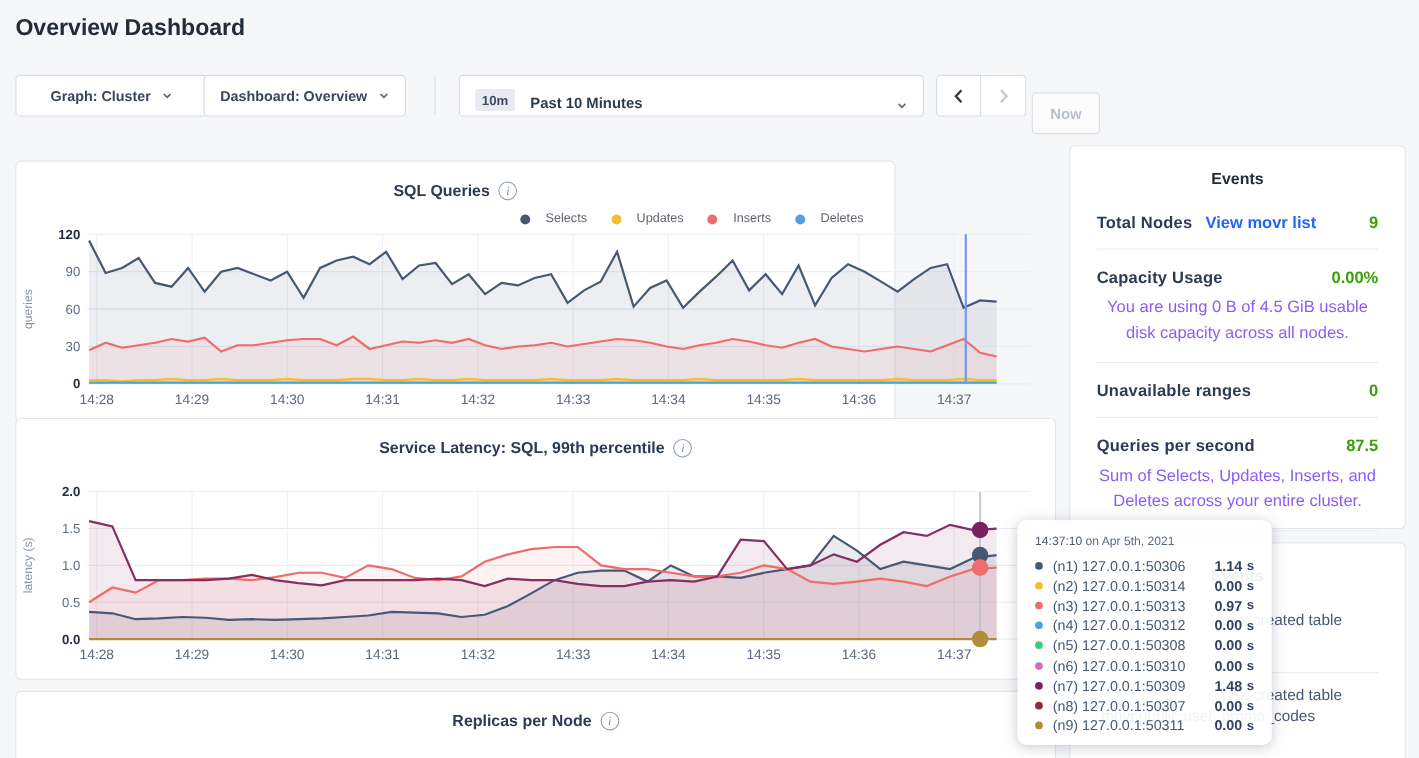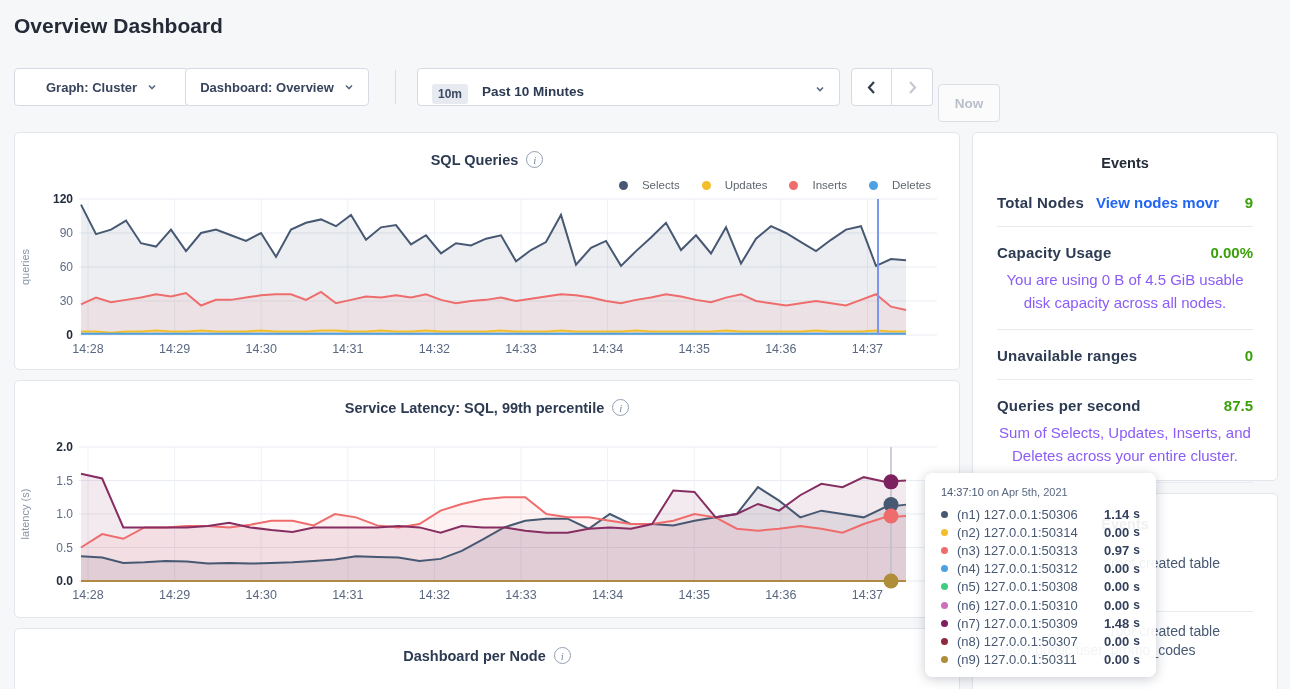--- a/index.html
+++ b/index.html
@@ -7,37 +7,37 @@
     font-family:"Liberation Sans", sans-serif; color:#2c3a52; }
   .page-title { position:absolute; left:14px; top:14px; font-size:21px; font-weight:600; color:#242b38; }
 
   
   .dd-btn { position:absolute; top:68px; height:38px; background:#fff; border:1px solid #d6dae2;
     border-radius:4px; display:flex; align-items:center; justify-content:center; gap:10px;
     font-size:13px; font-weight:700; color:#37445c; cursor:pointer; }
   .chev { width:10px; height:10px; display:inline-block; }
   .vdivider { position:absolute; left:395px; top:70px; width:1px; height:34px; background:#d9dde3; }
   .time-picker { position:absolute; left:417px; top:68px; width:423px; height:38px; background:#fff;
-    border:1px solid #d6dae2; border-radius:4px; display:flex; align-items:flex-start; padding:15px 14px; cursor:pointer; }
+    border:1px solid #d6dae2; border-radius:4px; display:flex; align-items:flex-end; padding:4px 14px; cursor:pointer; }
   .time-badge { background:#e7eaf0; color:#3e4b63; font-size:12px; font-weight:700; border-radius:3px;
     padding:3px 6px; margin-right:14px; }
   .time-label { font-size:13.5px; font-weight:700; color:#2c3a52; }
   .time-picker .chev { margin-left:auto; }
   .nav-group { position:absolute; left:851px; top:68px; display:flex; }
   .nav-btn { width:41px; height:38px; background:#fff; border:1px solid #d6dae2; display:flex;
     align-items:center; justify-content:center; }
   .nav-btn.prev { border-radius:4px 0 0 4px; cursor:pointer; }
   .nav-btn.next { border-radius:0 4px 4px 0; border-left:none; cursor:default; }
   .now-btn { position:absolute; left:938px; top:84px; width:62px; height:38px; background:#fbfbfc;
     border:1px solid #dcdfe5; border-radius:4px; font-size:13.5px; font-weight:700; color:#b9bfc9;
     display:flex; align-items:center; justify-content:center; }
 
   
   .card { position:absolute; background:#fff; border:1px solid #e2e6ec; border-radius:5px; }
-  .chart-card-1 { left:14px; top:132px; width:946px; height:238px; }
+  .chart-card-1 { left:14px; top:146px; width:800px; height:238px; }
   .chart-card-2 { left:14px; top:380px; width:946px; height:238px; }
   .chart-card-3 { left:14px; top:628px; width:946px; height:238px; }
   .chart-title { position:absolute; top:18px; width:100%; text-align:center; font-size:14.5px;
     font-weight:700; color:#2c3a52; }
   .chart-title .inner { display:inline-flex; align-items:center; gap:8px; }
   .info-icon { width:17px; height:17px; border:1px solid #93a0b4; border-radius:50%; color:#7d8ba1;
     font-size:11px; font-weight:400; display:inline-flex; align-items:center; justify-content:center;
     font-family:"Liberation Serif", serif; font-style:italic; cursor:pointer; }
   .legend { position:absolute; top:46px; right:28px; display:flex; gap:22px; }
   .legend-item { display:flex; align-items:center; gap:14px; font-size:11.5px; color:#60666f; cursor:pointer; }
@@ -234,33 +234,33 @@
       <circle cx="876" cy="44.84" r="7.5" fill="#7d2060"></circle>
       <circle cx="876" cy="67.62" r="7.5" fill="#475872"></circle>
       <circle cx="876" cy="79.01" r="7.5" fill="#ef6c6c"></circle>
       <circle cx="876" cy="144" r="7.5" fill="#b08d39"></circle>
     </svg>
 </div>
 
 <div class="card chart-card-3">
   <div class="chart-title">
     <span class="inner">
-      <span>Dashboard per Node</span>
+      <span>Replicas per Node</span>
       <span class="info-icon">i</span>
     </span>
   </div>
 </div>
 
 <div class="card summary-card">
   <div class="side-title">Events</div>
   <div class="summary-rows" id="summary-rows">
       <div class="srow">
         <div class="srow-main">
           <span class="srow-label">Total Nodes</span>
-          <span class="srow-link">View nodes movr</span>
+          <span class="srow-link">View movr list</span>
           <span class="srow-value">9</span>
         </div>
       </div>
       <div class="srow">
         <div class="srow-main">
           <span class="srow-label">Capacity Usage</span>
           <span class="srow-value">0.00%</span>
         </div>
         <div class="srow-desc">You are using 0 B of 4.5 GiB usable disk capacity across all nodes.</div>
       </div>

